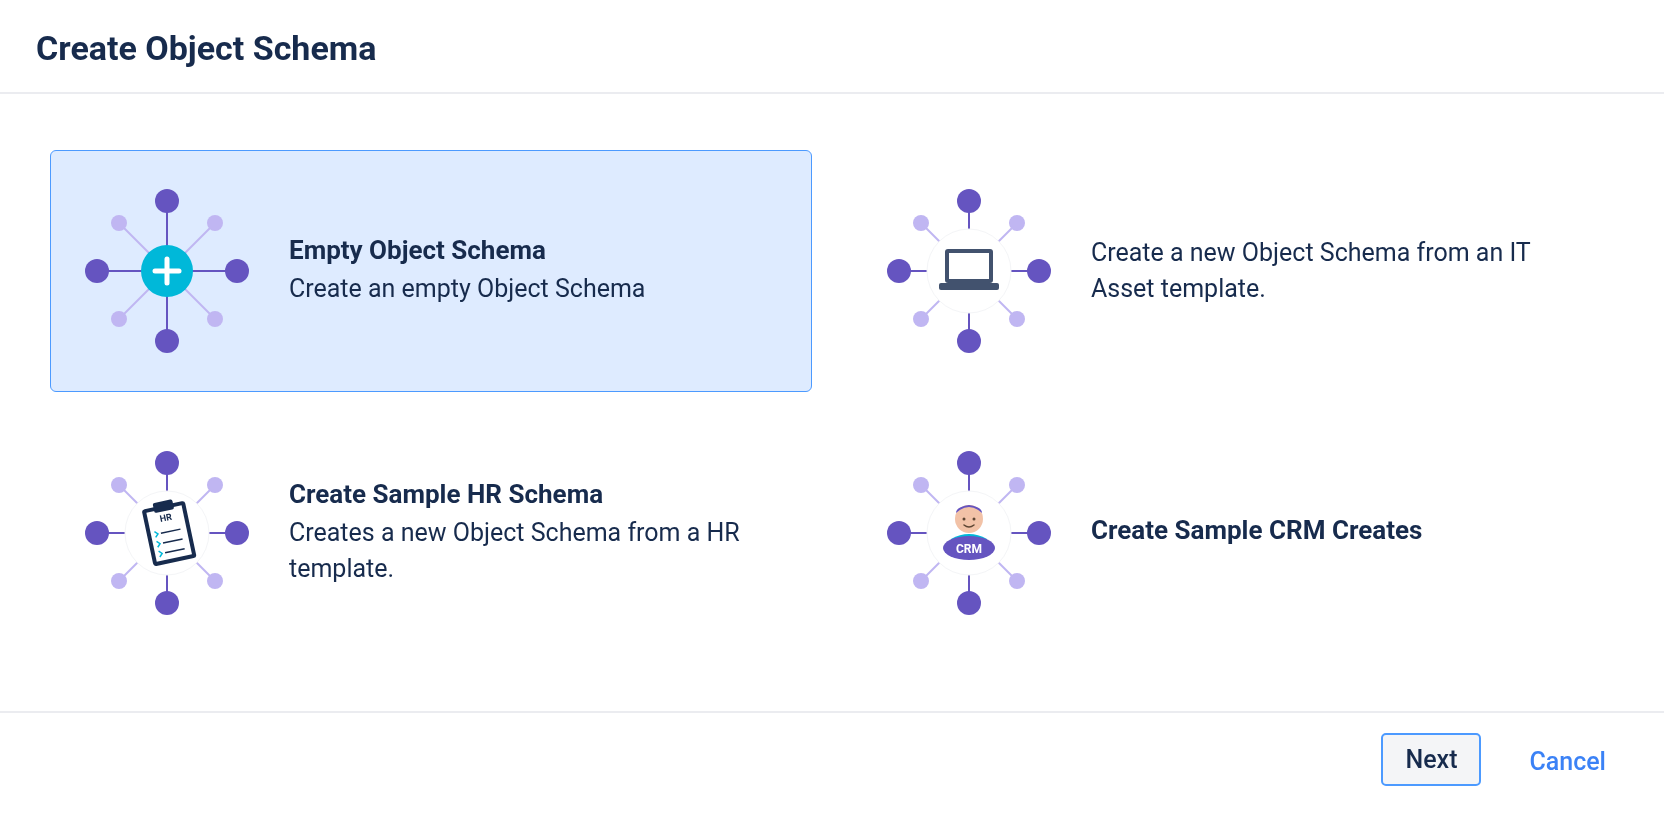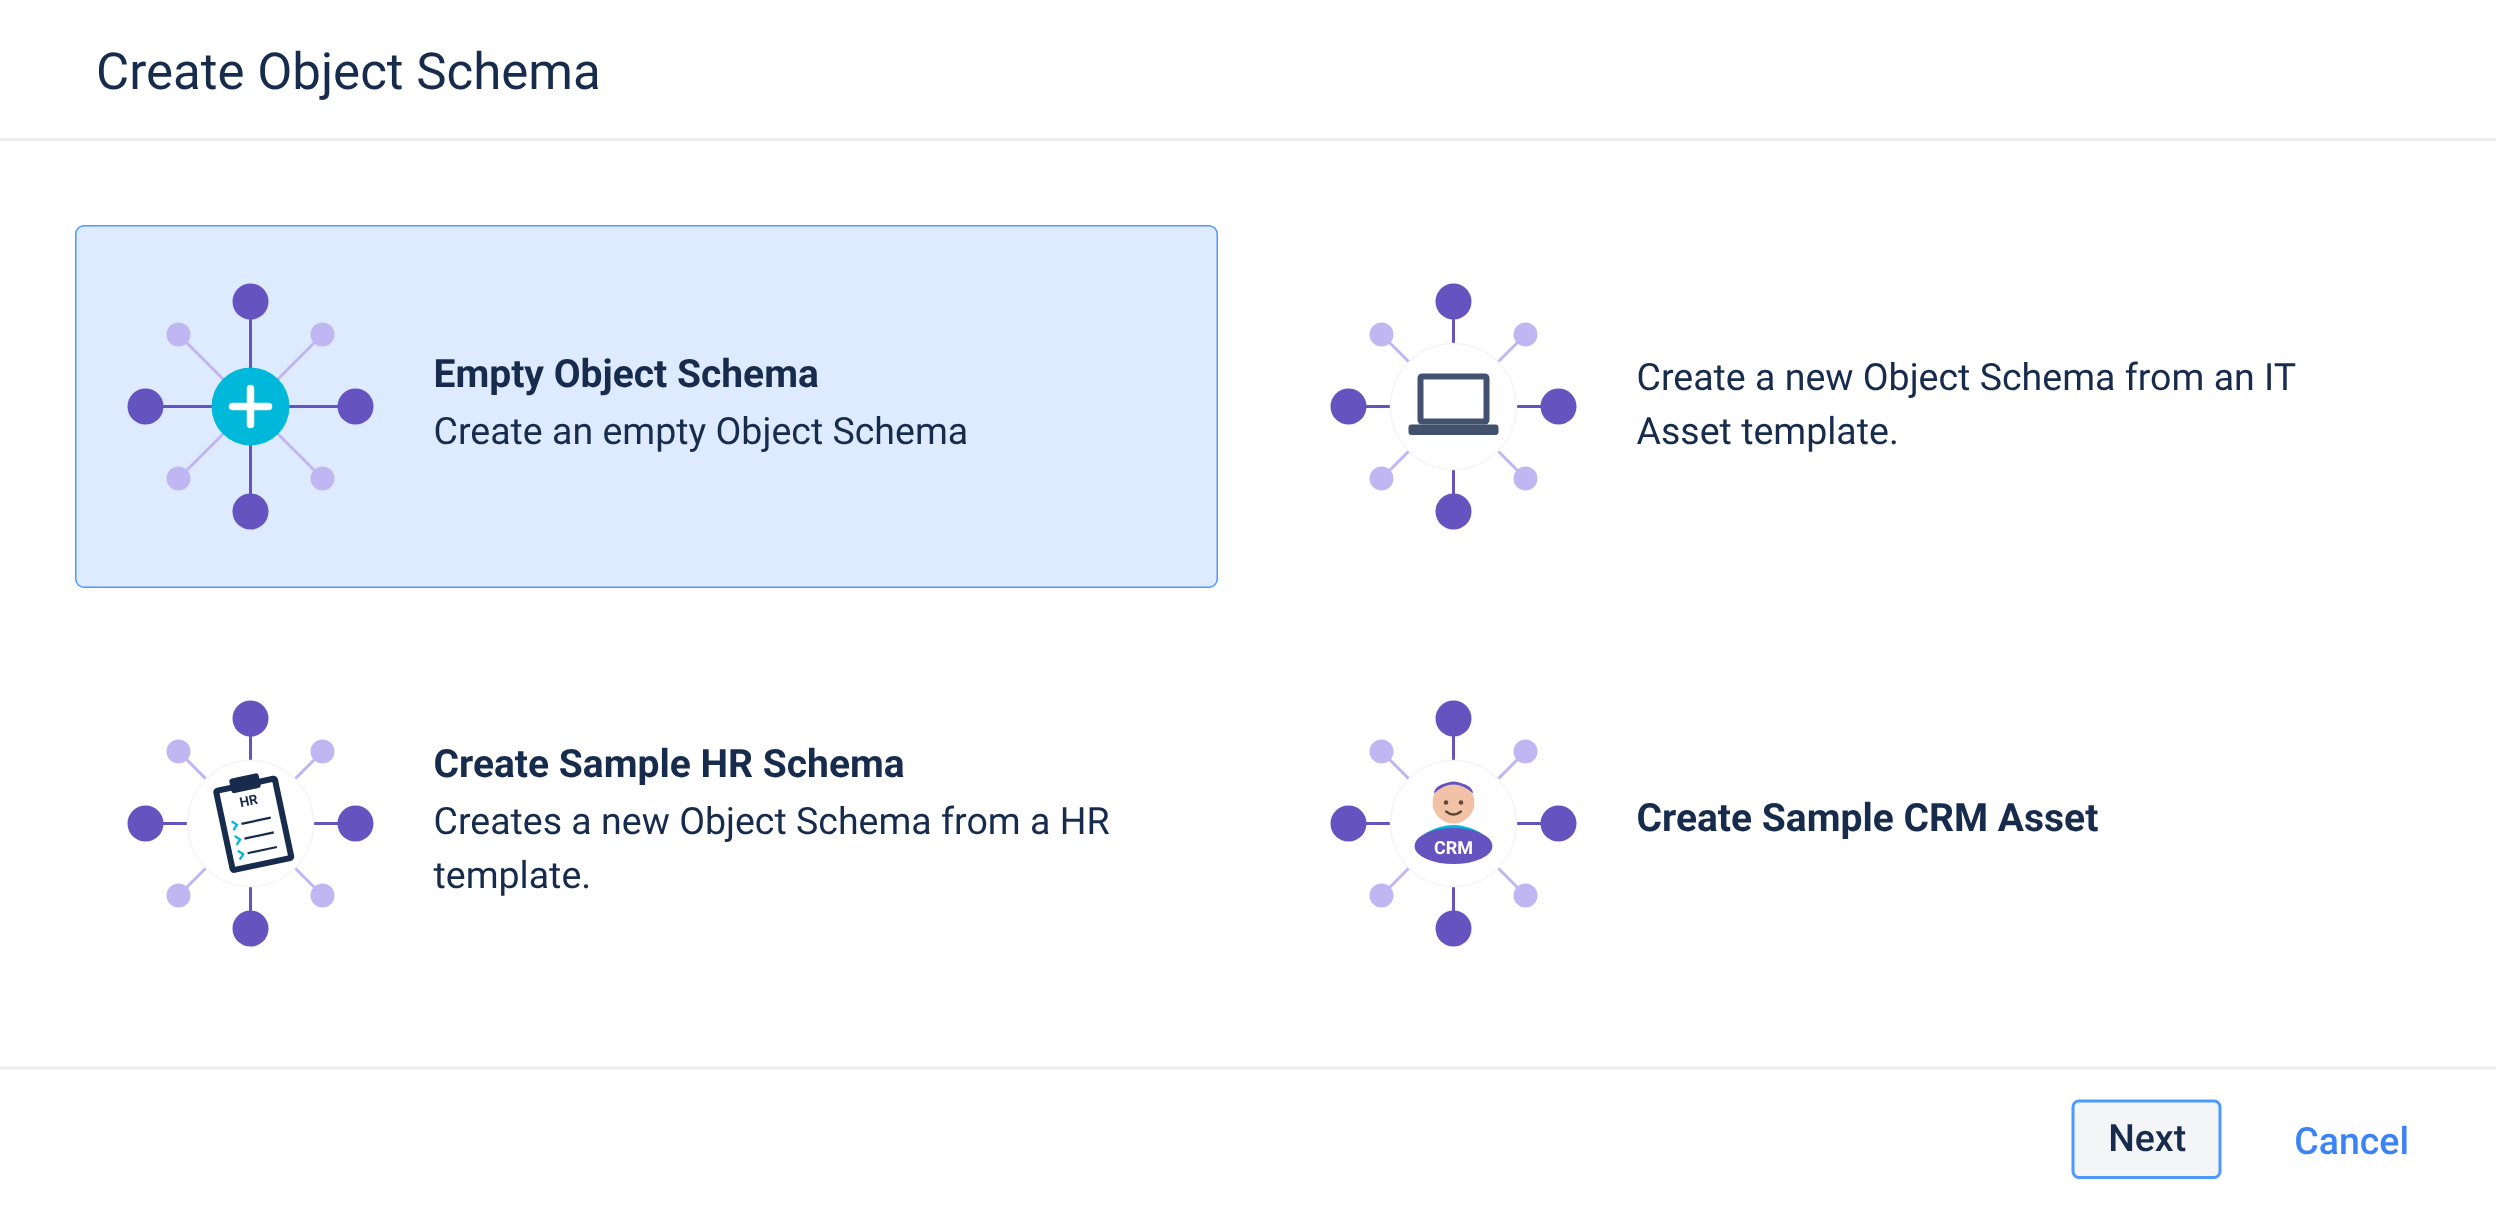--- a/index.html
+++ b/index.html
@@ -17,32 +17,31 @@
       height: 814px;
       display: flex;
       flex-direction: column;
     }
     .dialog-header {
       padding: 28px 36px 24px 36px;
       border-bottom: 2px solid #ebecf0;
     }
     .dialog-title {
       font-size: 34px;
-      font-weight: 400;
-      color: #172b4d;
-      margin-left: 28px;
+      font-weight: 700;
+      color: #172b4d;
     }
     .dialog-body {
       flex: 1;
       padding: 56px 50px 40px 50px;
     }
     .options-grid {
       display: grid;
       grid-template-columns: 1fr 1fr;
-      gap: 36px 40px;
+      gap: 20px 40px;
     }
     .option-card {
       display: flex;
       align-items: center;
       padding: 30px 26px;
       border: 1px solid transparent;
       border-radius: 6px;
       cursor: pointer;
       transition: background 0.1s;
     }
@@ -246,21 +245,21 @@
               <circle cx="85" cy="76" r="1.5" fill="#5e4634"></circle>
               <circle cx="95" cy="76" r="1.5" fill="#5e4634"></circle>
               <path d="M85 82 Q90 86 95 82" stroke="#5e4634" stroke-width="1.5" fill="none" stroke-linecap="round"></path>
               <path d="M72 96 Q90 86 108 96 L108 100 L72 100 Z" fill="#00b8d9"></path>
               <ellipse cx="90" cy="105" rx="26" ry="12" fill="#6554c0"></ellipse>
               <text x="90" y="110" font-size="12" font-weight="700" fill="#ffffff" text-anchor="middle">CRM</text>
             </g>
           </svg>
         </div>
         <div class="option-text">
-          <div class="option-title">Create Sample CRM Asset</div>
+          <div class="option-title">Create Sample CRM Creates</div>
         </div>
       </div>
 
     </div>
   </div>
 
   <div class="dialog-footer">
     <button class="btn btn-next">Next</button>
     <button class="btn btn-cancel">Cancel</button>
   </div>

